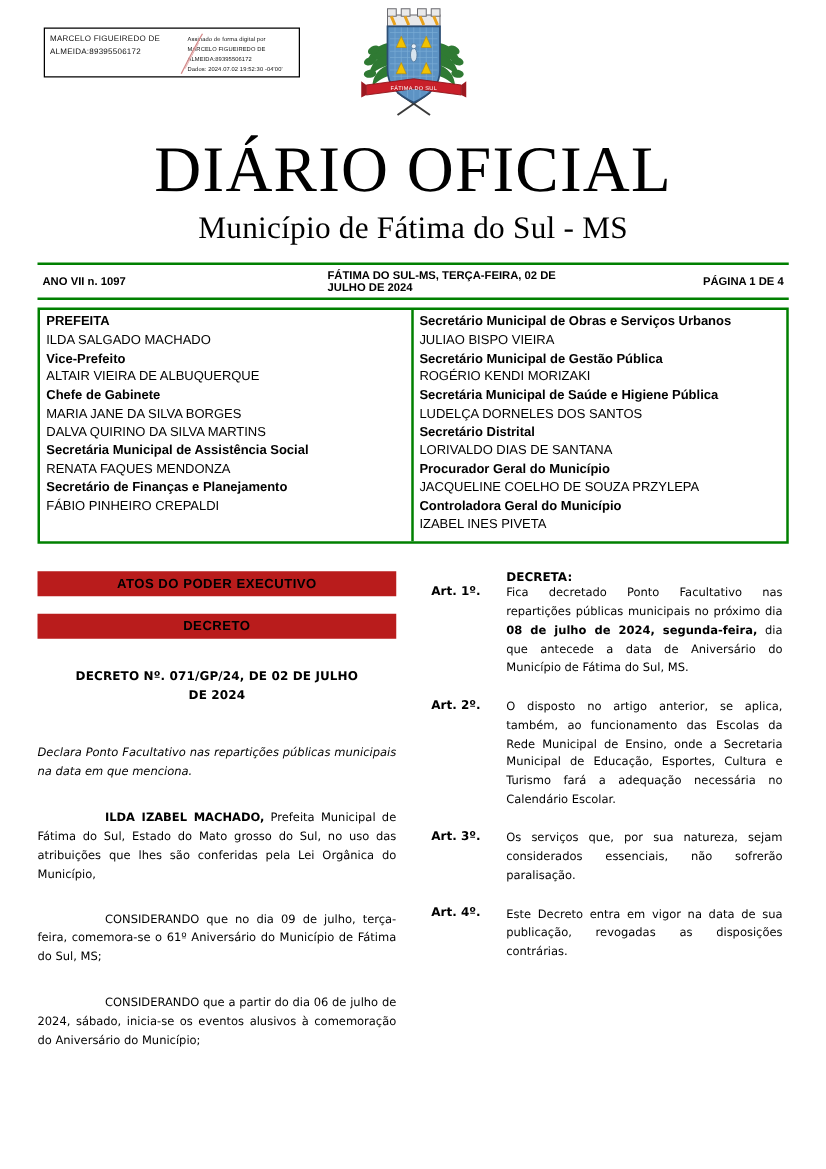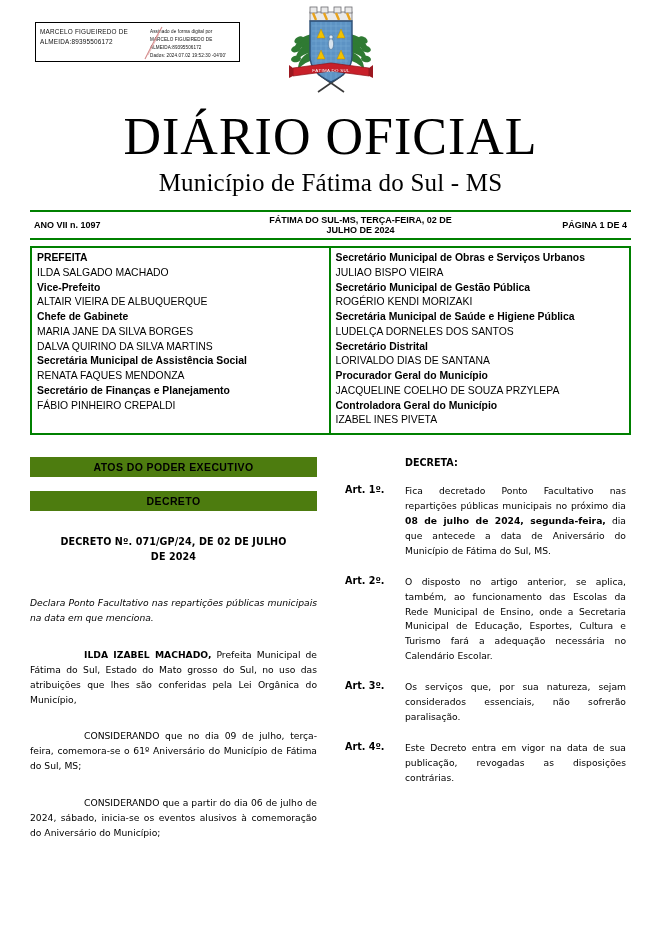--- a/index.html
+++ b/index.html
@@ -107,21 +107,21 @@
     border-top: 2px solid #008000;
     border-bottom: 2px solid #008000;
     padding: 3px 4px 3px 4px;
     display: flex;
     align-items: center;
     font-size: 9px;
     font-weight: bold;
     gap: 48px;
   }
   .infobar .ib-left   { width: 180px; text-align: left; }
-  .infobar .ib-center { flex: 1; text-align: center; }
+  .infobar .ib-center { flex: 1; text-align: left; }
   .infobar .ib-right  { width: 120px; text-align: right; }
 
   
   .officials {
     margin-top: 6px;
     border: 2px solid #008000;
     display: flex;
     box-sizing: border-box;
   }
   .off-col {
@@ -143,21 +143,21 @@
 
   
   .columns {
     margin-top: 22px;
     display: flex;
     gap: 22px;
   }
   .col { width: 287px; }
 
   .greenbar {
-    background: #4d7c0f;
+    background: #b91c1c;
     color: #000;
     text-align: center;
     font-size: 10.5px;
     font-weight: bold;
     letter-spacing: .4px;
     padding: 4px 0 4px 0;
   }
   .greenbar.second { margin-top: 14px; }
 
   .decree-title {
@@ -187,21 +187,20 @@
   }
   .para .ind { display: inline-block; width: 54px; }
   .para b { font-weight: bold; }
 
   
   .decreta {
     font-family: "DejaVu Sans", sans-serif;
     font-size: 9.6px;
     font-weight: bold;
     margin-left: 66px;
-    margin-bottom: 16px;
   }
   .article {
     display: flex;
     margin-bottom: 16px;
   }
   .art-label {
     width: 66px;
     flex: 0 0 66px;
     font-family: "DejaVu Sans", sans-serif;
     font-size: 9.6px;

